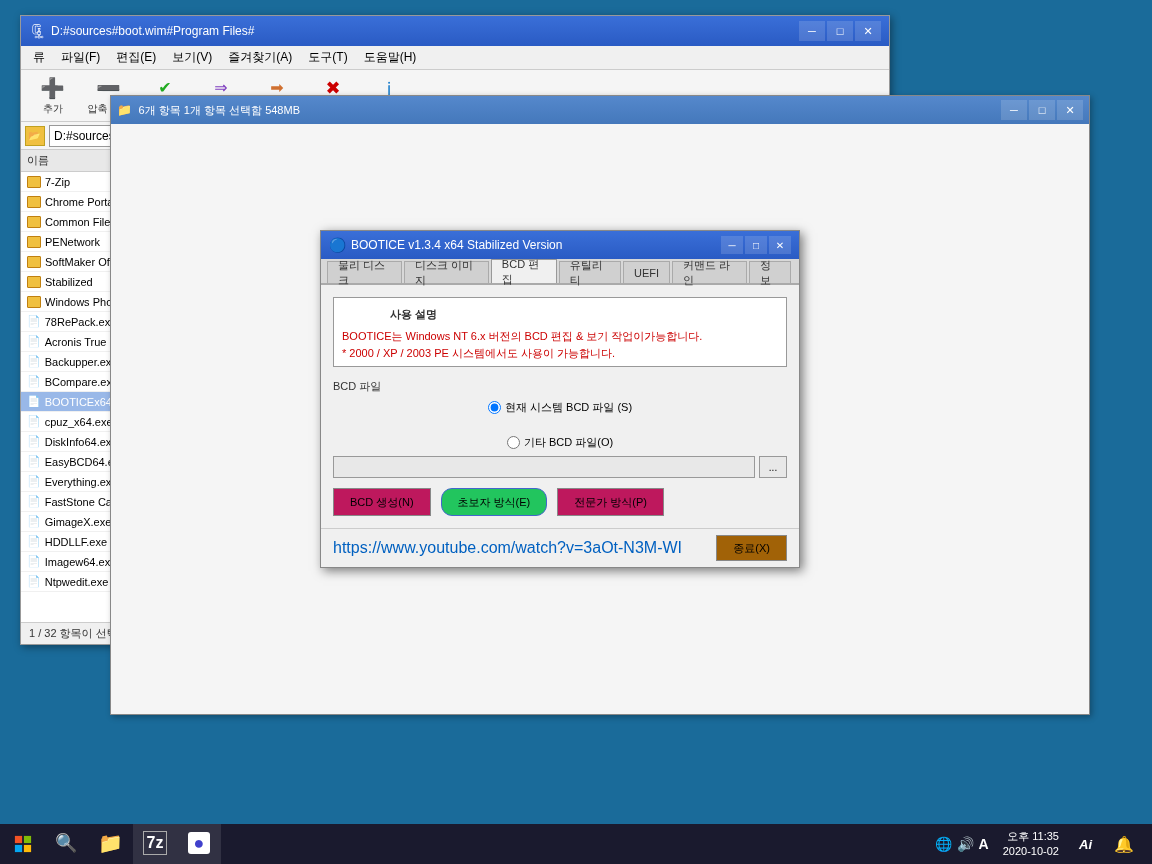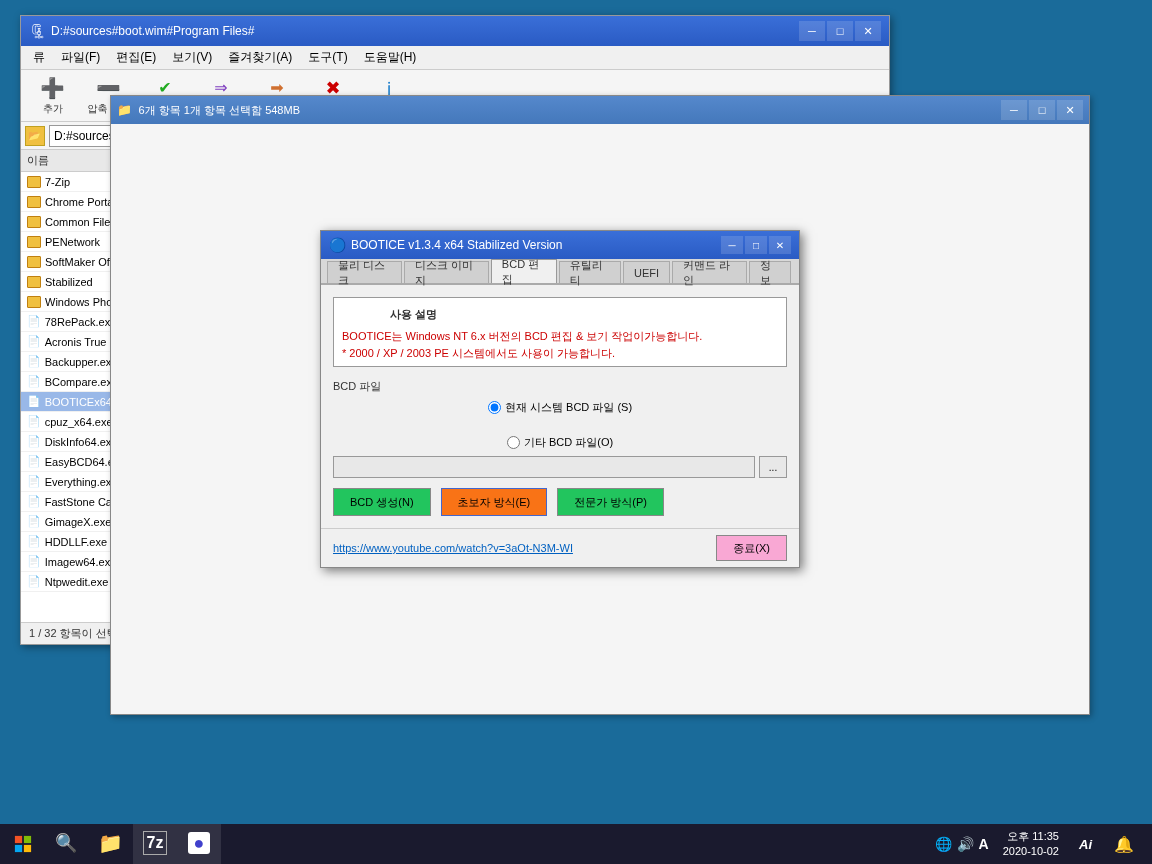--- a/index.html
+++ b/index.html
@@ -484,49 +484,49 @@
     }
     .dialog-action-row {
       display: flex;
       gap: 10px;
       margin-top: 10px;
     }
     .dlg-action-btn {
       height: 28px;
       padding: 0 16px;
       border: 1px solid #888;
+      background: #be185d;
+      cursor: pointer;
+      font-size: 11px;
+      display: flex;
+      align-items: center;
+      justify-content: center;
+    }
+    .dlg-action-btn.highlighted {
       background: #22c55e;
-      cursor: pointer;
-      font-size: 11px;
-      display: flex;
-      align-items: center;
-      justify-content: center;
-    }
-    .dlg-action-btn.highlighted {
-      background: #f97316;
       border-color: #4466cc;
+      border-radius: 11px;
     }
     .dialog-footer {
       display: flex;
       align-items: center;
       padding: 6px 12px;
       border-top: 1px solid #ccc;
     }
     .dialog-link {
       color: #0060c0;
-      text-decoration: underline;
-      font-size: 11px;
+      font-size: 16px;
       cursor: pointer;
       flex: 1;
     }
     .dialog-close-btn {
       height: 26px;
       padding: 0 16px;
       border: 1px solid #888;
-      background: #f9a8d4;
+      background: #a16207;
       cursor: pointer;
       font-size: 11px;
     }
 
     
     .bg-window {
       position: absolute;
       top: 95px;
       left: 110px;
       width: 980px;

